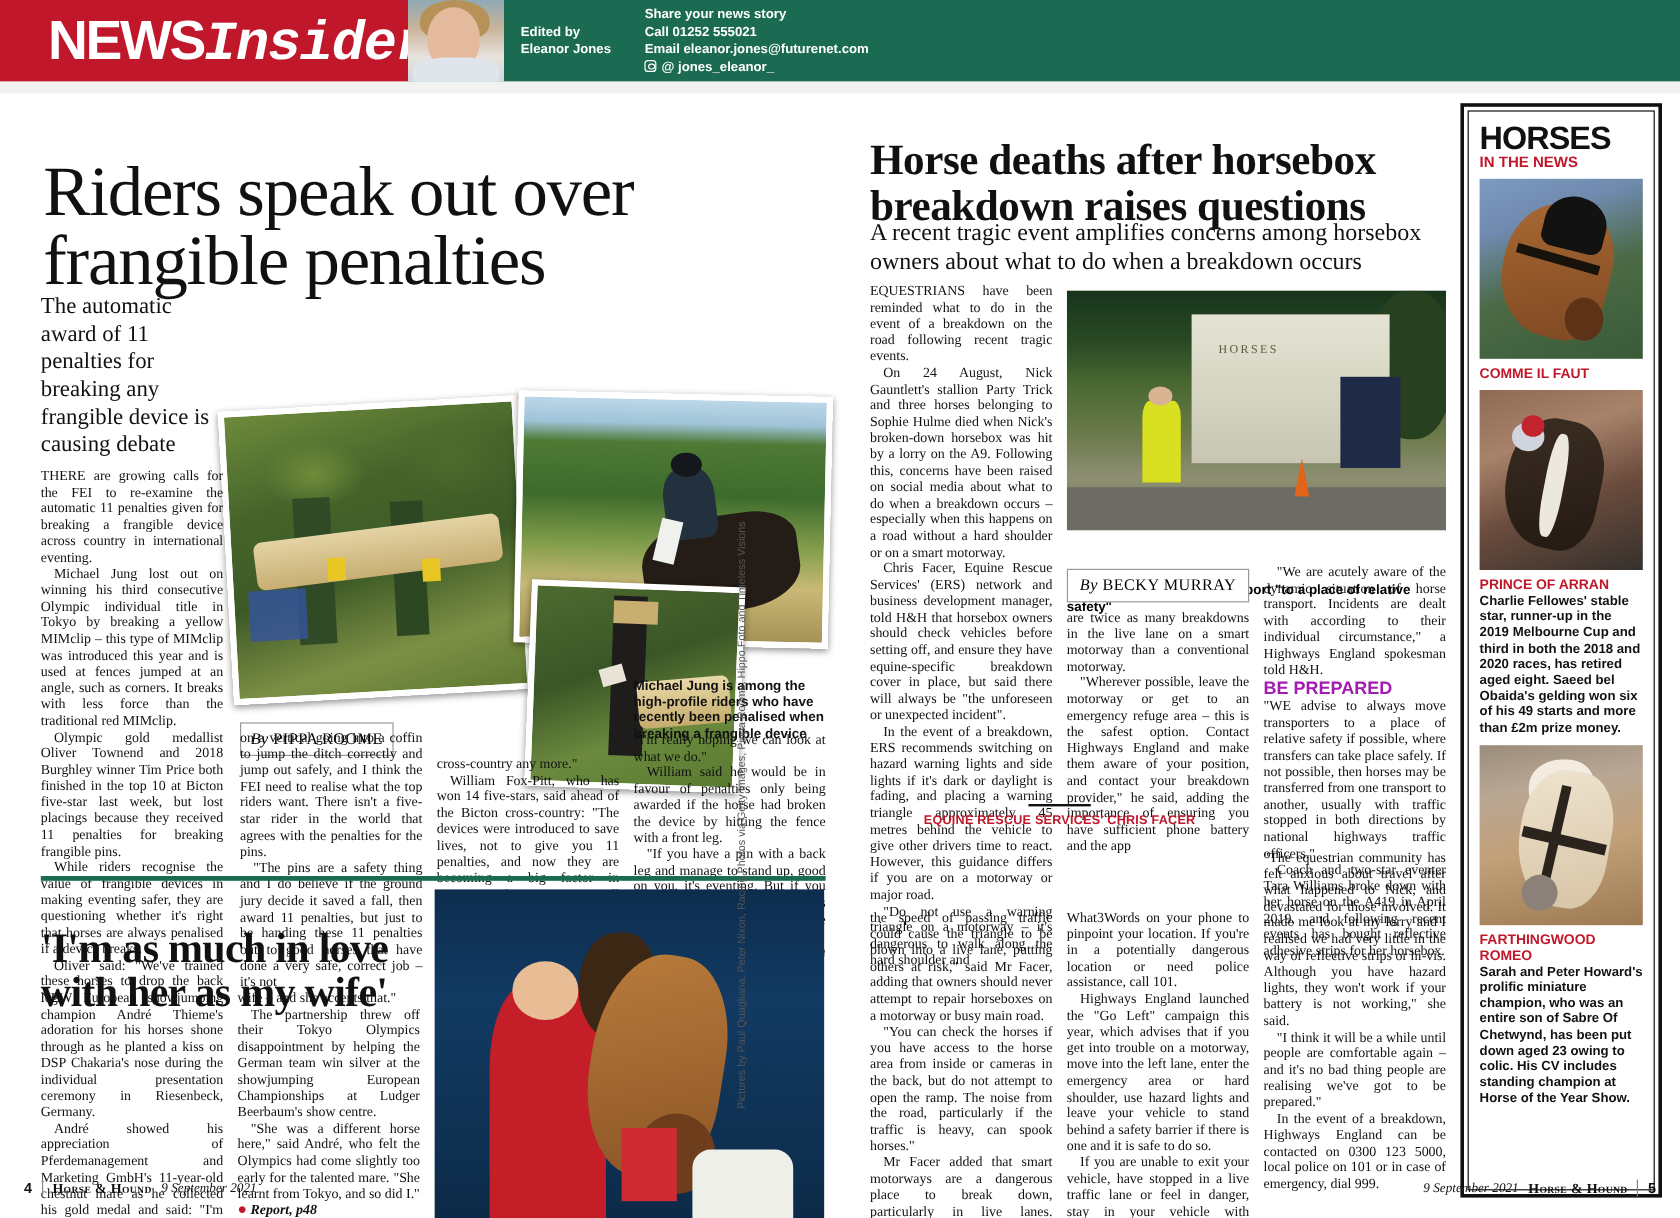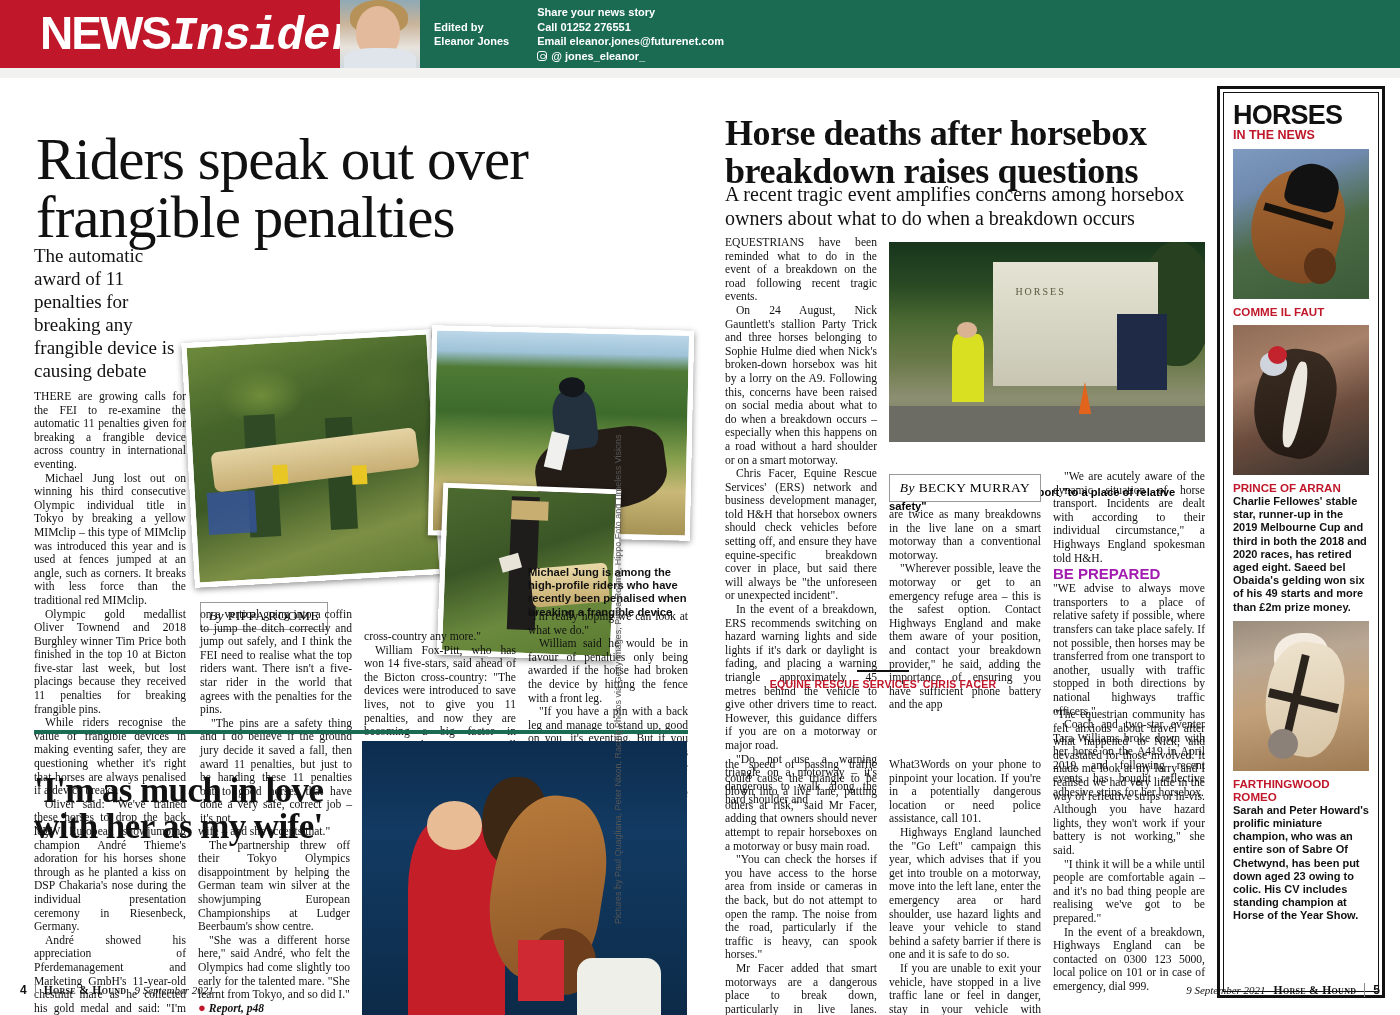--- a/index.html
+++ b/index.html
@@ -207,21 +207,21 @@
       <div class="hair"></div>
       <div class="face"></div>
       <div class="body"></div>
     </div>
     <div class="mast-edit">
       <div>Edited by</div>
       <div>Eleanor Jones</div>
     </div>
     <div class="mast-share">
       <div>Share your news story</div>
-      <div>Call 01252 276551</div>
+      <div>Call 01252 555021</div>
       <div>Email eleanor.jones@futurenet.com</div>
       <div><span class="mast-ig"></span><span>@ jones_eleanor_</span></div>
     </div>
   </div>
 </div>
 <div class="gutter"></div>
 
 <div class="page">
 
   <div class="page-left">

